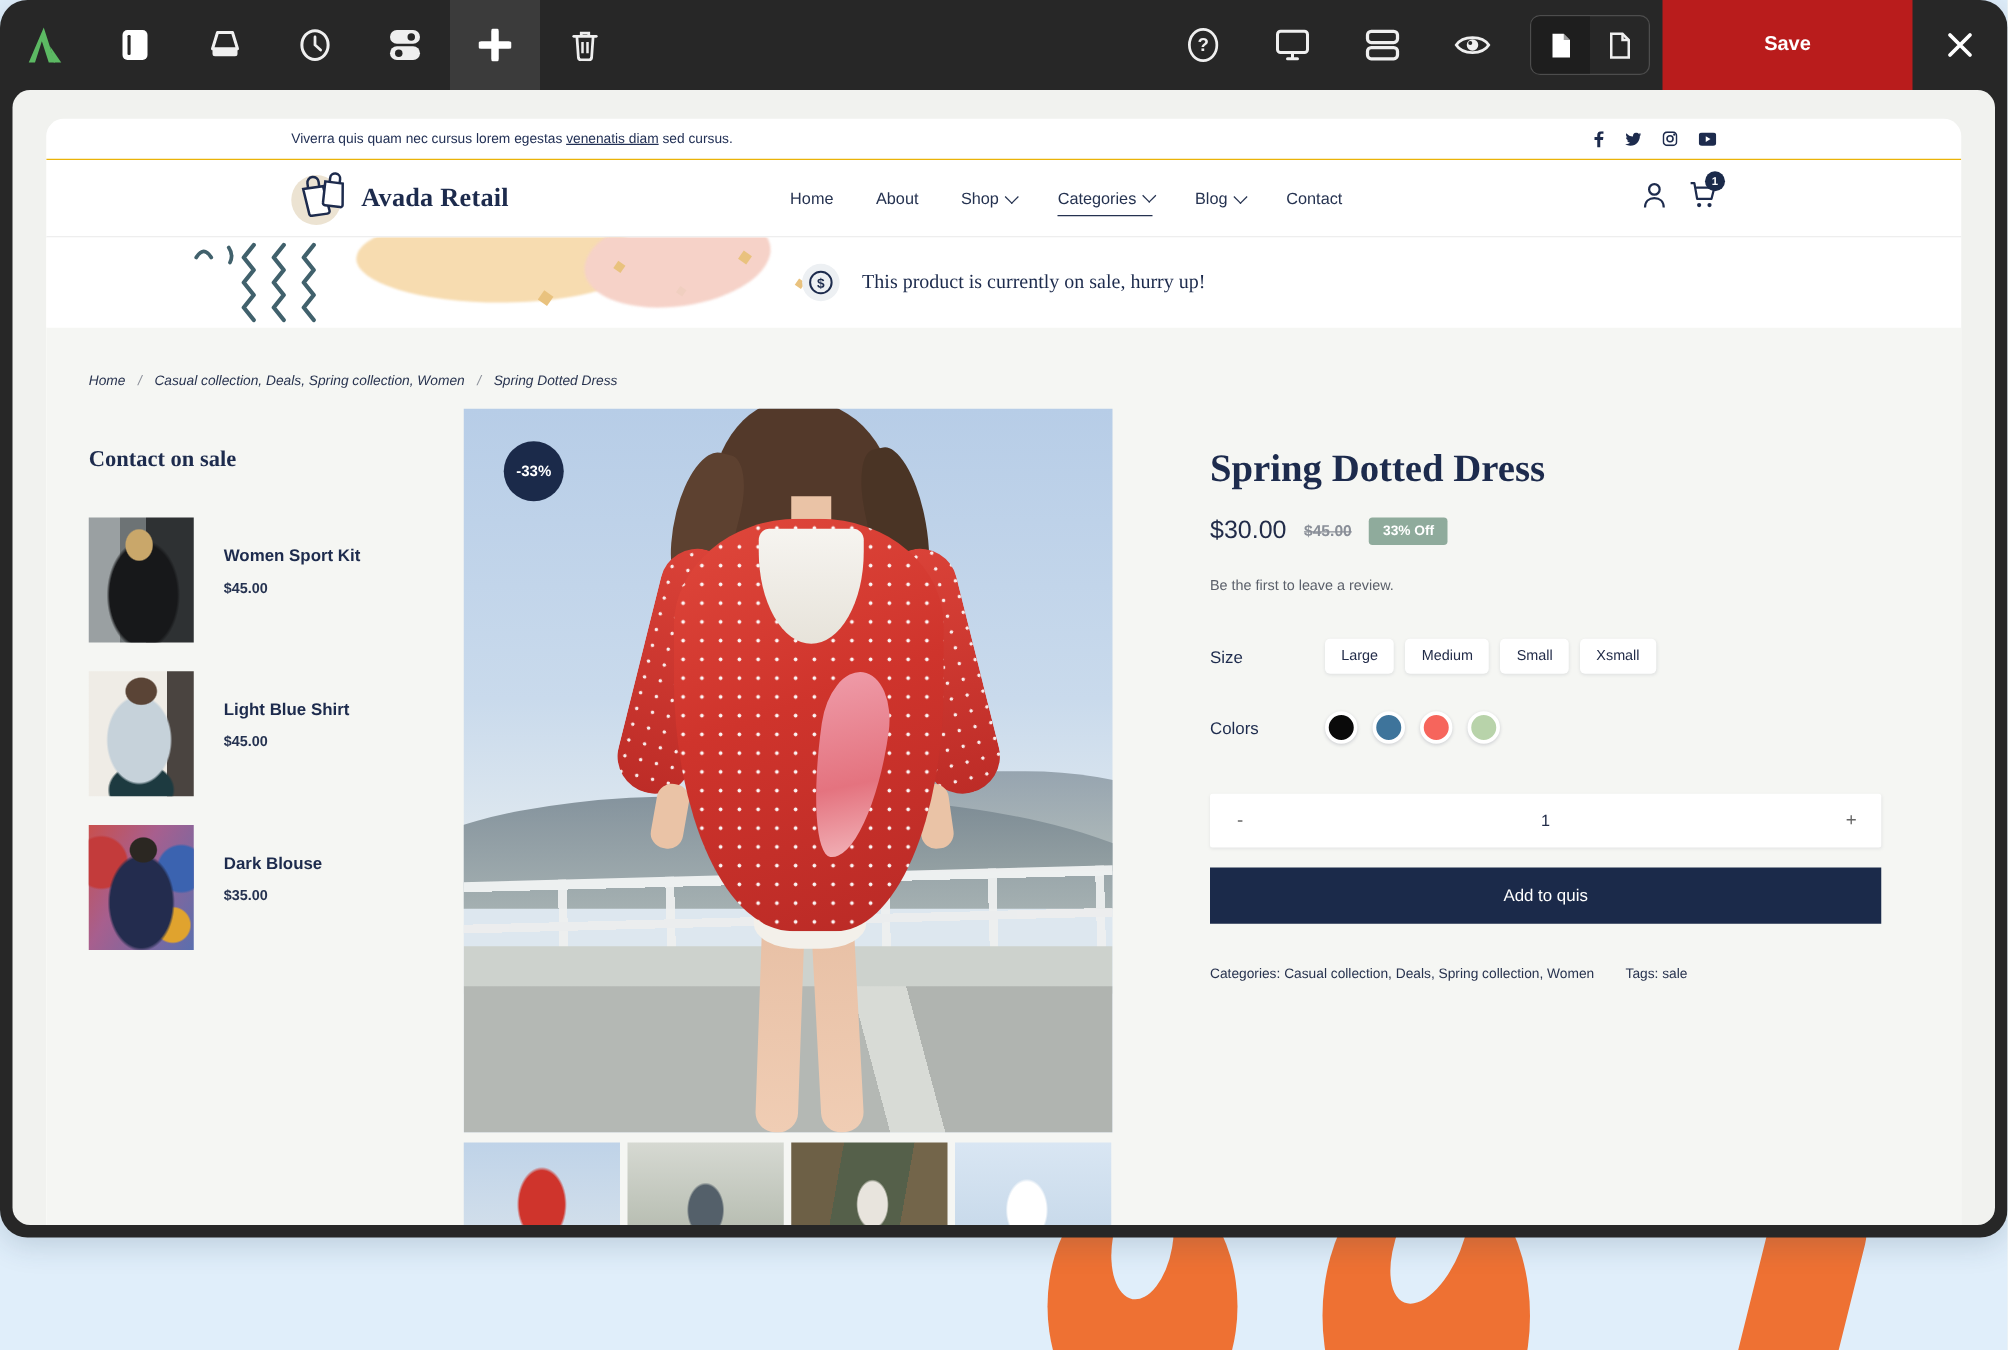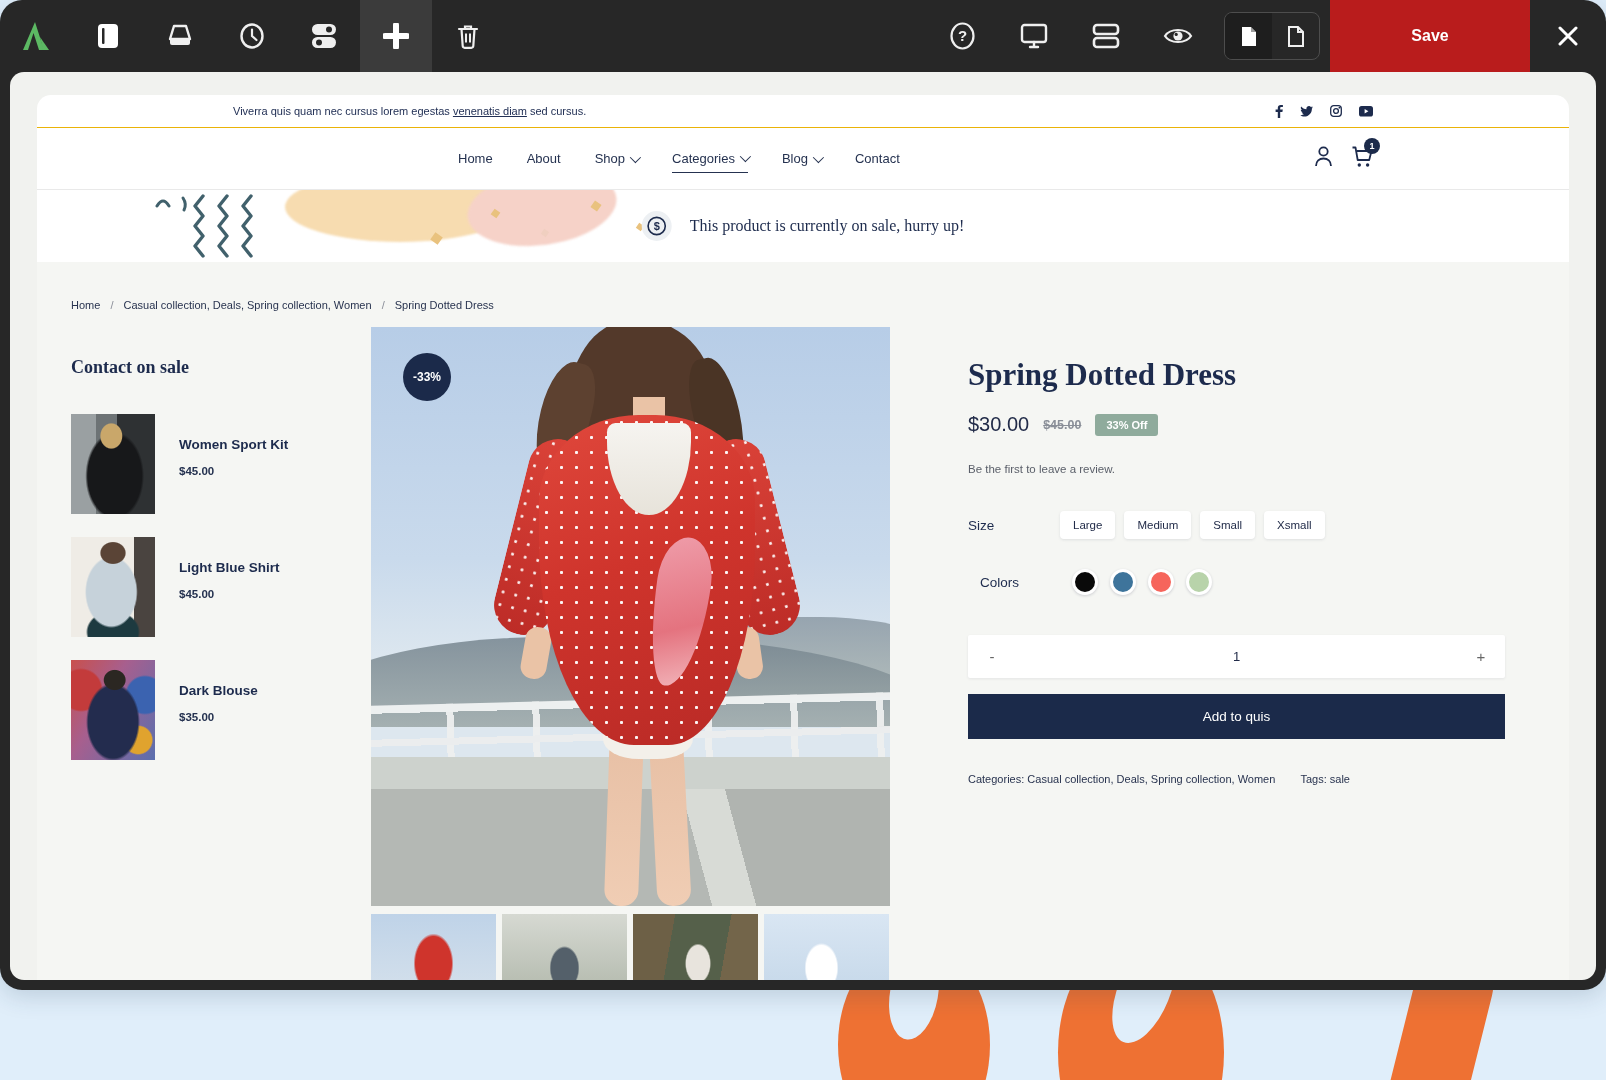--- a/index.html
+++ b/index.html
@@ -66,21 +66,21 @@
   .dollar-chip { width:30px; height:30px; border-radius:50%; background:#edf0f3; display:flex; align-items:center; justify-content:center; }
   .banner-text { font-family:"Liberation Serif",serif; font-size:16px; color:#1d2b4d; }
   .squiggles { position:absolute; left:118px; top:2px; }
   .blob { position:absolute; border-radius:50%; filter:blur(1px); }
   .blob.orange { left:248px; top:-18px; width:230px; height:70px; background:#f7dcb0; }
   .blob.pink { left:430px; top:-20px; width:150px; height:75px; background:#f6d2c8; transform:rotate(-8deg); }
   .confetti { position:absolute; width:9px; height:9px; background:#e9c27e; transform:rotate(35deg); }
 
   
   .product-section { background:#f5f6f3; height:718px; padding:37px 60px 0 34px; }
-  .breadcrumb { font-size:11px; color:#28334f; }
+  .breadcrumb { font-size:11px; color:#28334f;font-style:italic; }
   .breadcrumb .sep { color:#8b8f99; margin:0 7px; }
   .breadcrumb span { cursor:pointer; }
   .layout { display:grid; grid-template-columns:270px 519px 537px; column-gap:30px; margin-top:16px; }
   .layout .col-right { margin-left:48px; width:537px; }
 
   
   .sb-heading { font-family:"Liberation Serif",serif; font-weight:bold; font-size:18px; color:#1d2b4d; margin:30px 0 36px; }
   .sb-item { display:flex; gap:24px; margin-bottom:23px; cursor:pointer; }
   .sb-thumb { width:84px; height:100px; flex:none; }
   .sb-info { padding-top:22px; }
@@ -329,20 +329,32 @@
                   <rect x="0" y="0" width="14" height="10.5" rx="2.6" fill="#1d2b4d"></rect>
                   <path d="M5.6 3 L9.4 5.25 L5.6 7.5 Z" fill="#fff"></path>
                 </svg>
               </span>
           </div>
         </div>
       </div>
 
       <div class="siteheader">
         <div class="container">
+          <div class="brand">
+            <span class="brand-mark">
+              <span class="bg-circle"></span>
+              <svg width="38" height="42" viewBox="0 0 38 42">
+                  <path d="M3 14 h16 l2.5 20 a2 2 0 0 1 -2 2.2 H7 a2 2 0 0 1 -2 -2.2 Z" fill="#fff" stroke="#1d2b4d" stroke-width="2" transform="rotate(-8 11 25)"></path>
+                  <path d="M7 14 v-4 a4.5 4.5 0 0 1 9 0 v4" fill="none" stroke="#1d2b4d" stroke-width="2" transform="rotate(-8 11 25)"></path>
+                  <path d="M18 10 h14 l2 17 a1.8 1.8 0 0 1 -1.8 2 H20 a1.8 1.8 0 0 1 -1.8 -2 Z" fill="#fff" stroke="#1d2b4d" stroke-width="2" transform="rotate(7 26 20)"></path>
+                  <path d="M21.5 10 v-3.2 a4 4 0 0 1 8 0 V10" fill="none" stroke="#1d2b4d" stroke-width="2" transform="rotate(7 26 20)"></path>
+                </svg>
+            </span>
+            <span class="brand-name">Avada Retail</span>
+          </div>
           <nav class="nav">
             <span class="nav-item">
                 <span>Home</span>
               </span>
             <span class="nav-item">
                 <span>About</span>
               </span>
             <span class="nav-item">
                 <span>Shop</span>
                 <i class="chev"></i>
@@ -484,21 +496,21 @@
             <div class="opt-row">
               <span class="opt-label">Size</span>
               <div class="size-btns">
                 <button class="size-btn">Large</button>
                 <button class="size-btn">Medium</button>
                 <button class="size-btn">Small</button>
                 <button class="size-btn">Xsmall</button>
               </div>
             </div>
 
-            <div class="opt-row" style="margin-top:30px;margin-left:12px;">
+            <div class="opt-row" style="margin-top:30px;">
               <span class="opt-label">Colors</span>
               <div class="swatches">
                 <span class="swatch" style="background: rgb(10, 10, 10);"></span>
                 <span class="swatch" style="background: rgb(62, 116, 155);"></span>
                 <span class="swatch" style="background: rgb(246, 101, 92);"></span>
                 <span class="swatch" style="background: rgb(184, 211, 170);"></span>
               </div>
             </div>
 
             <div class="stepper">

